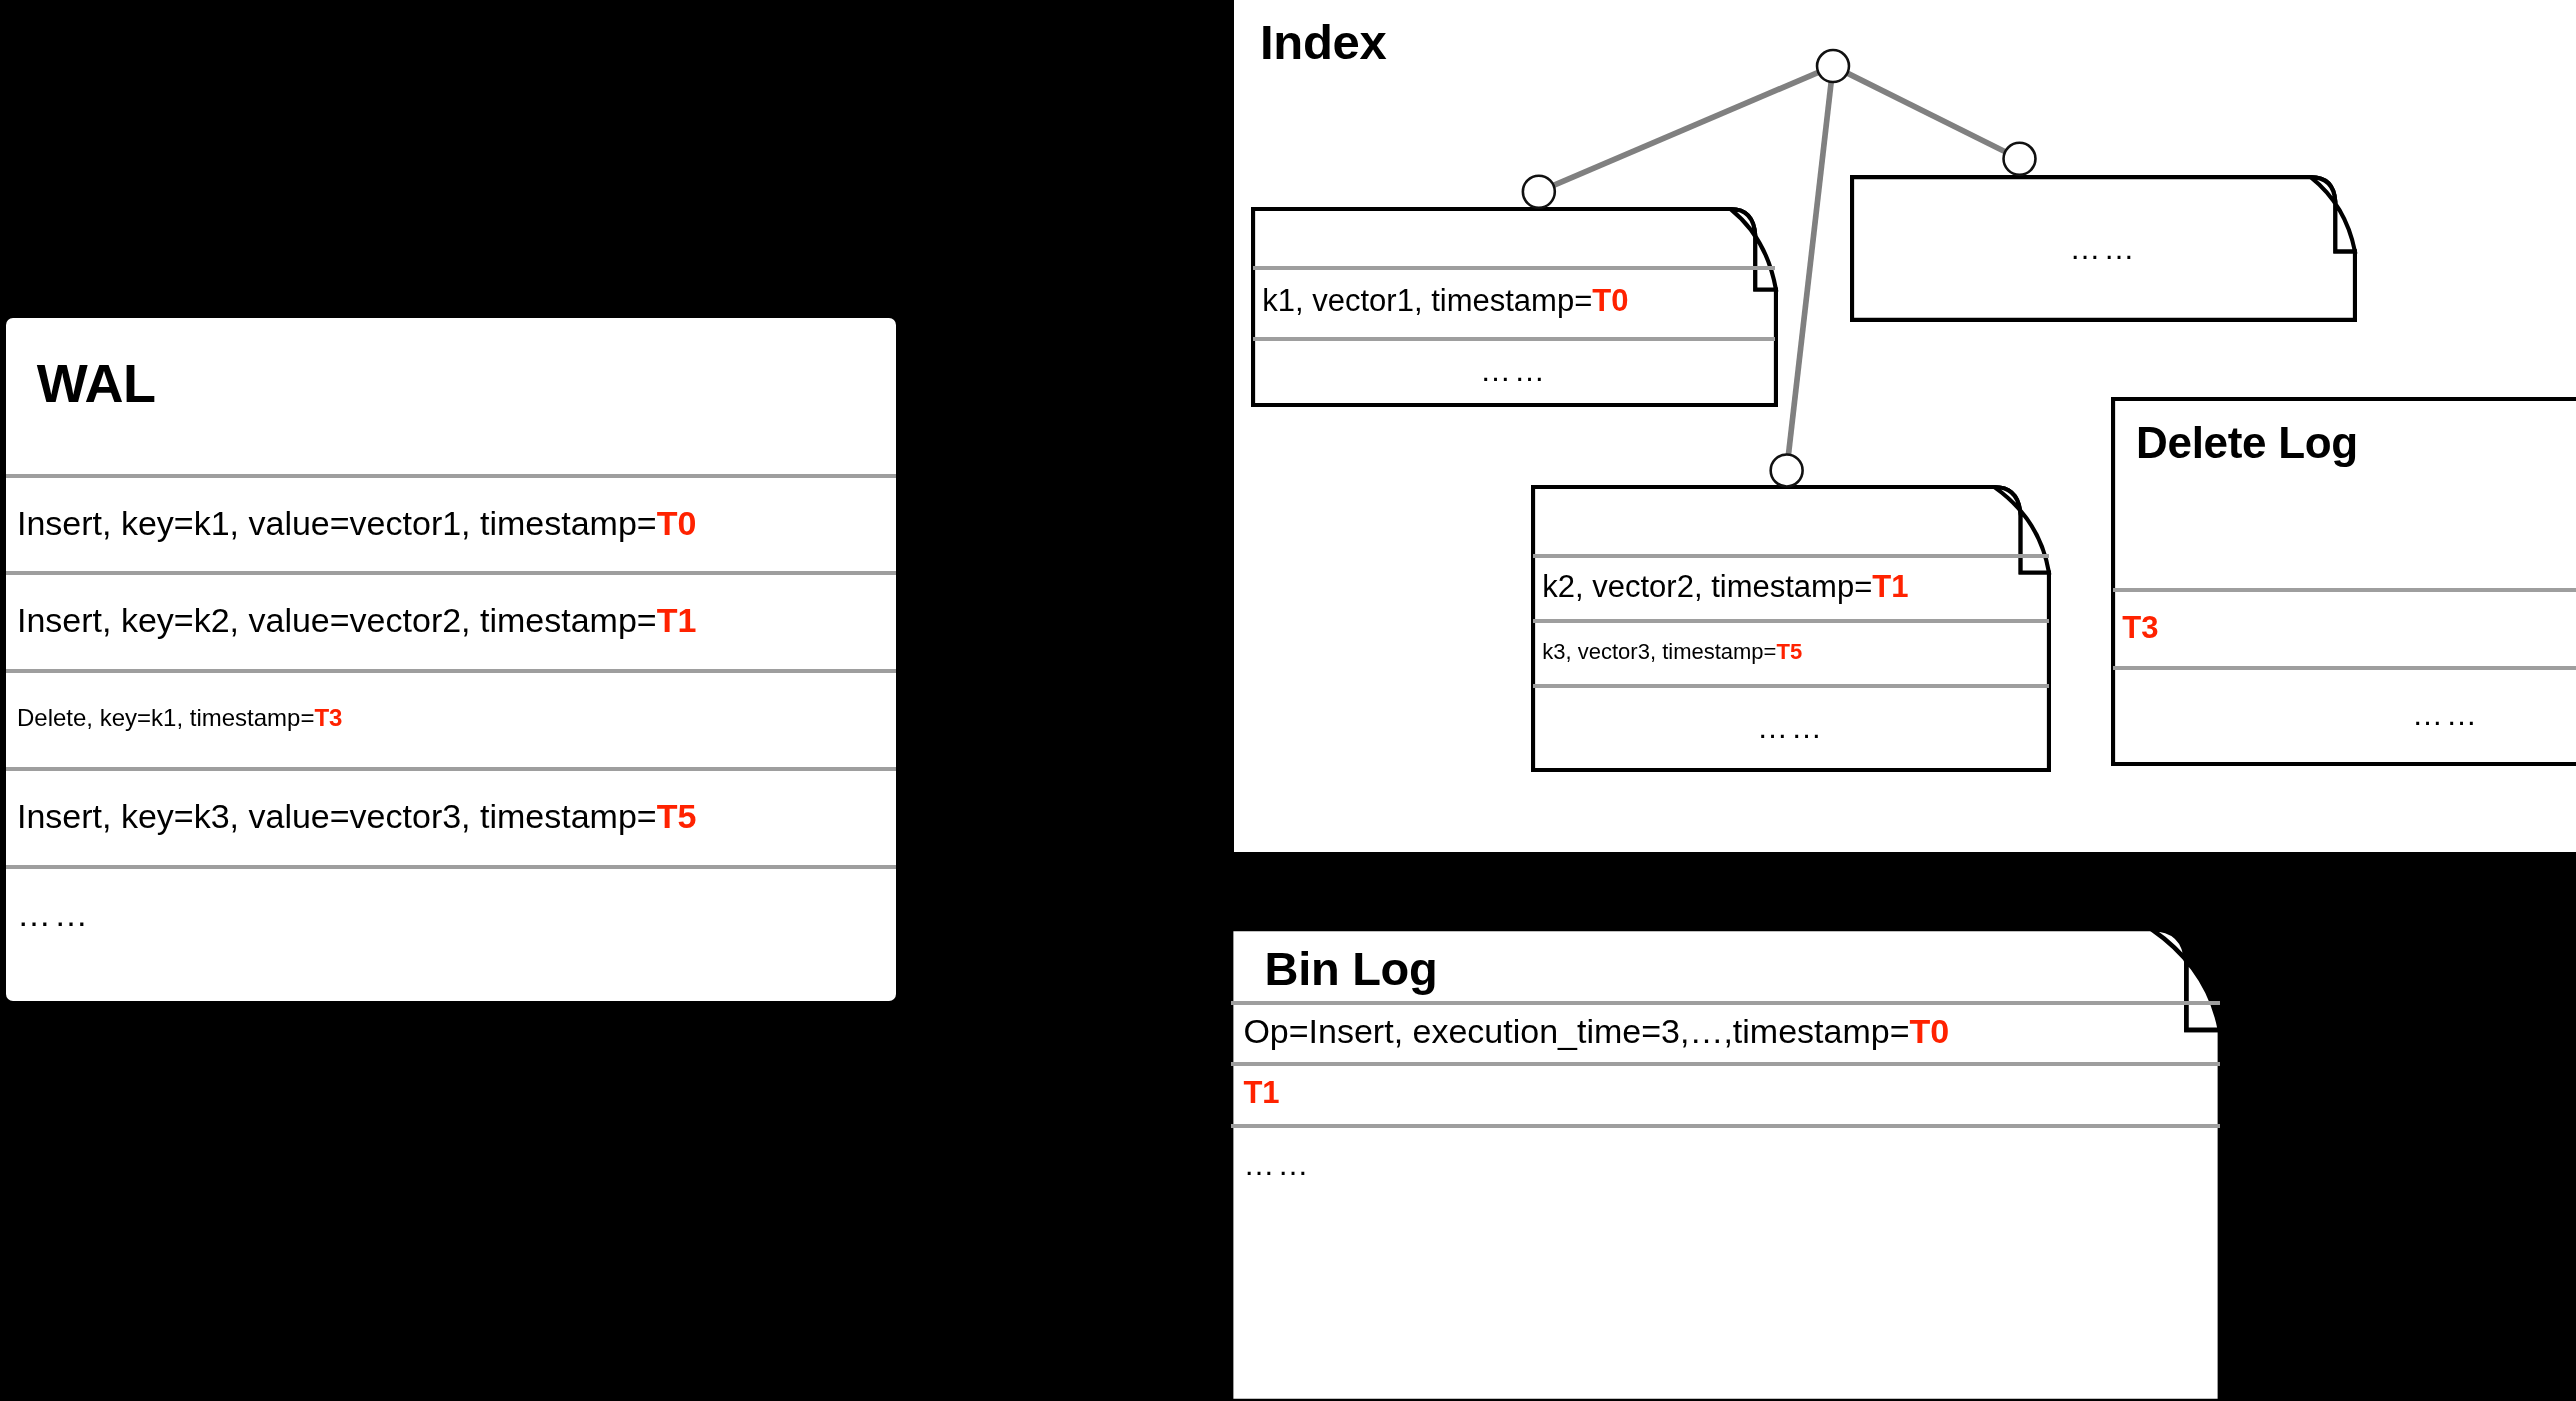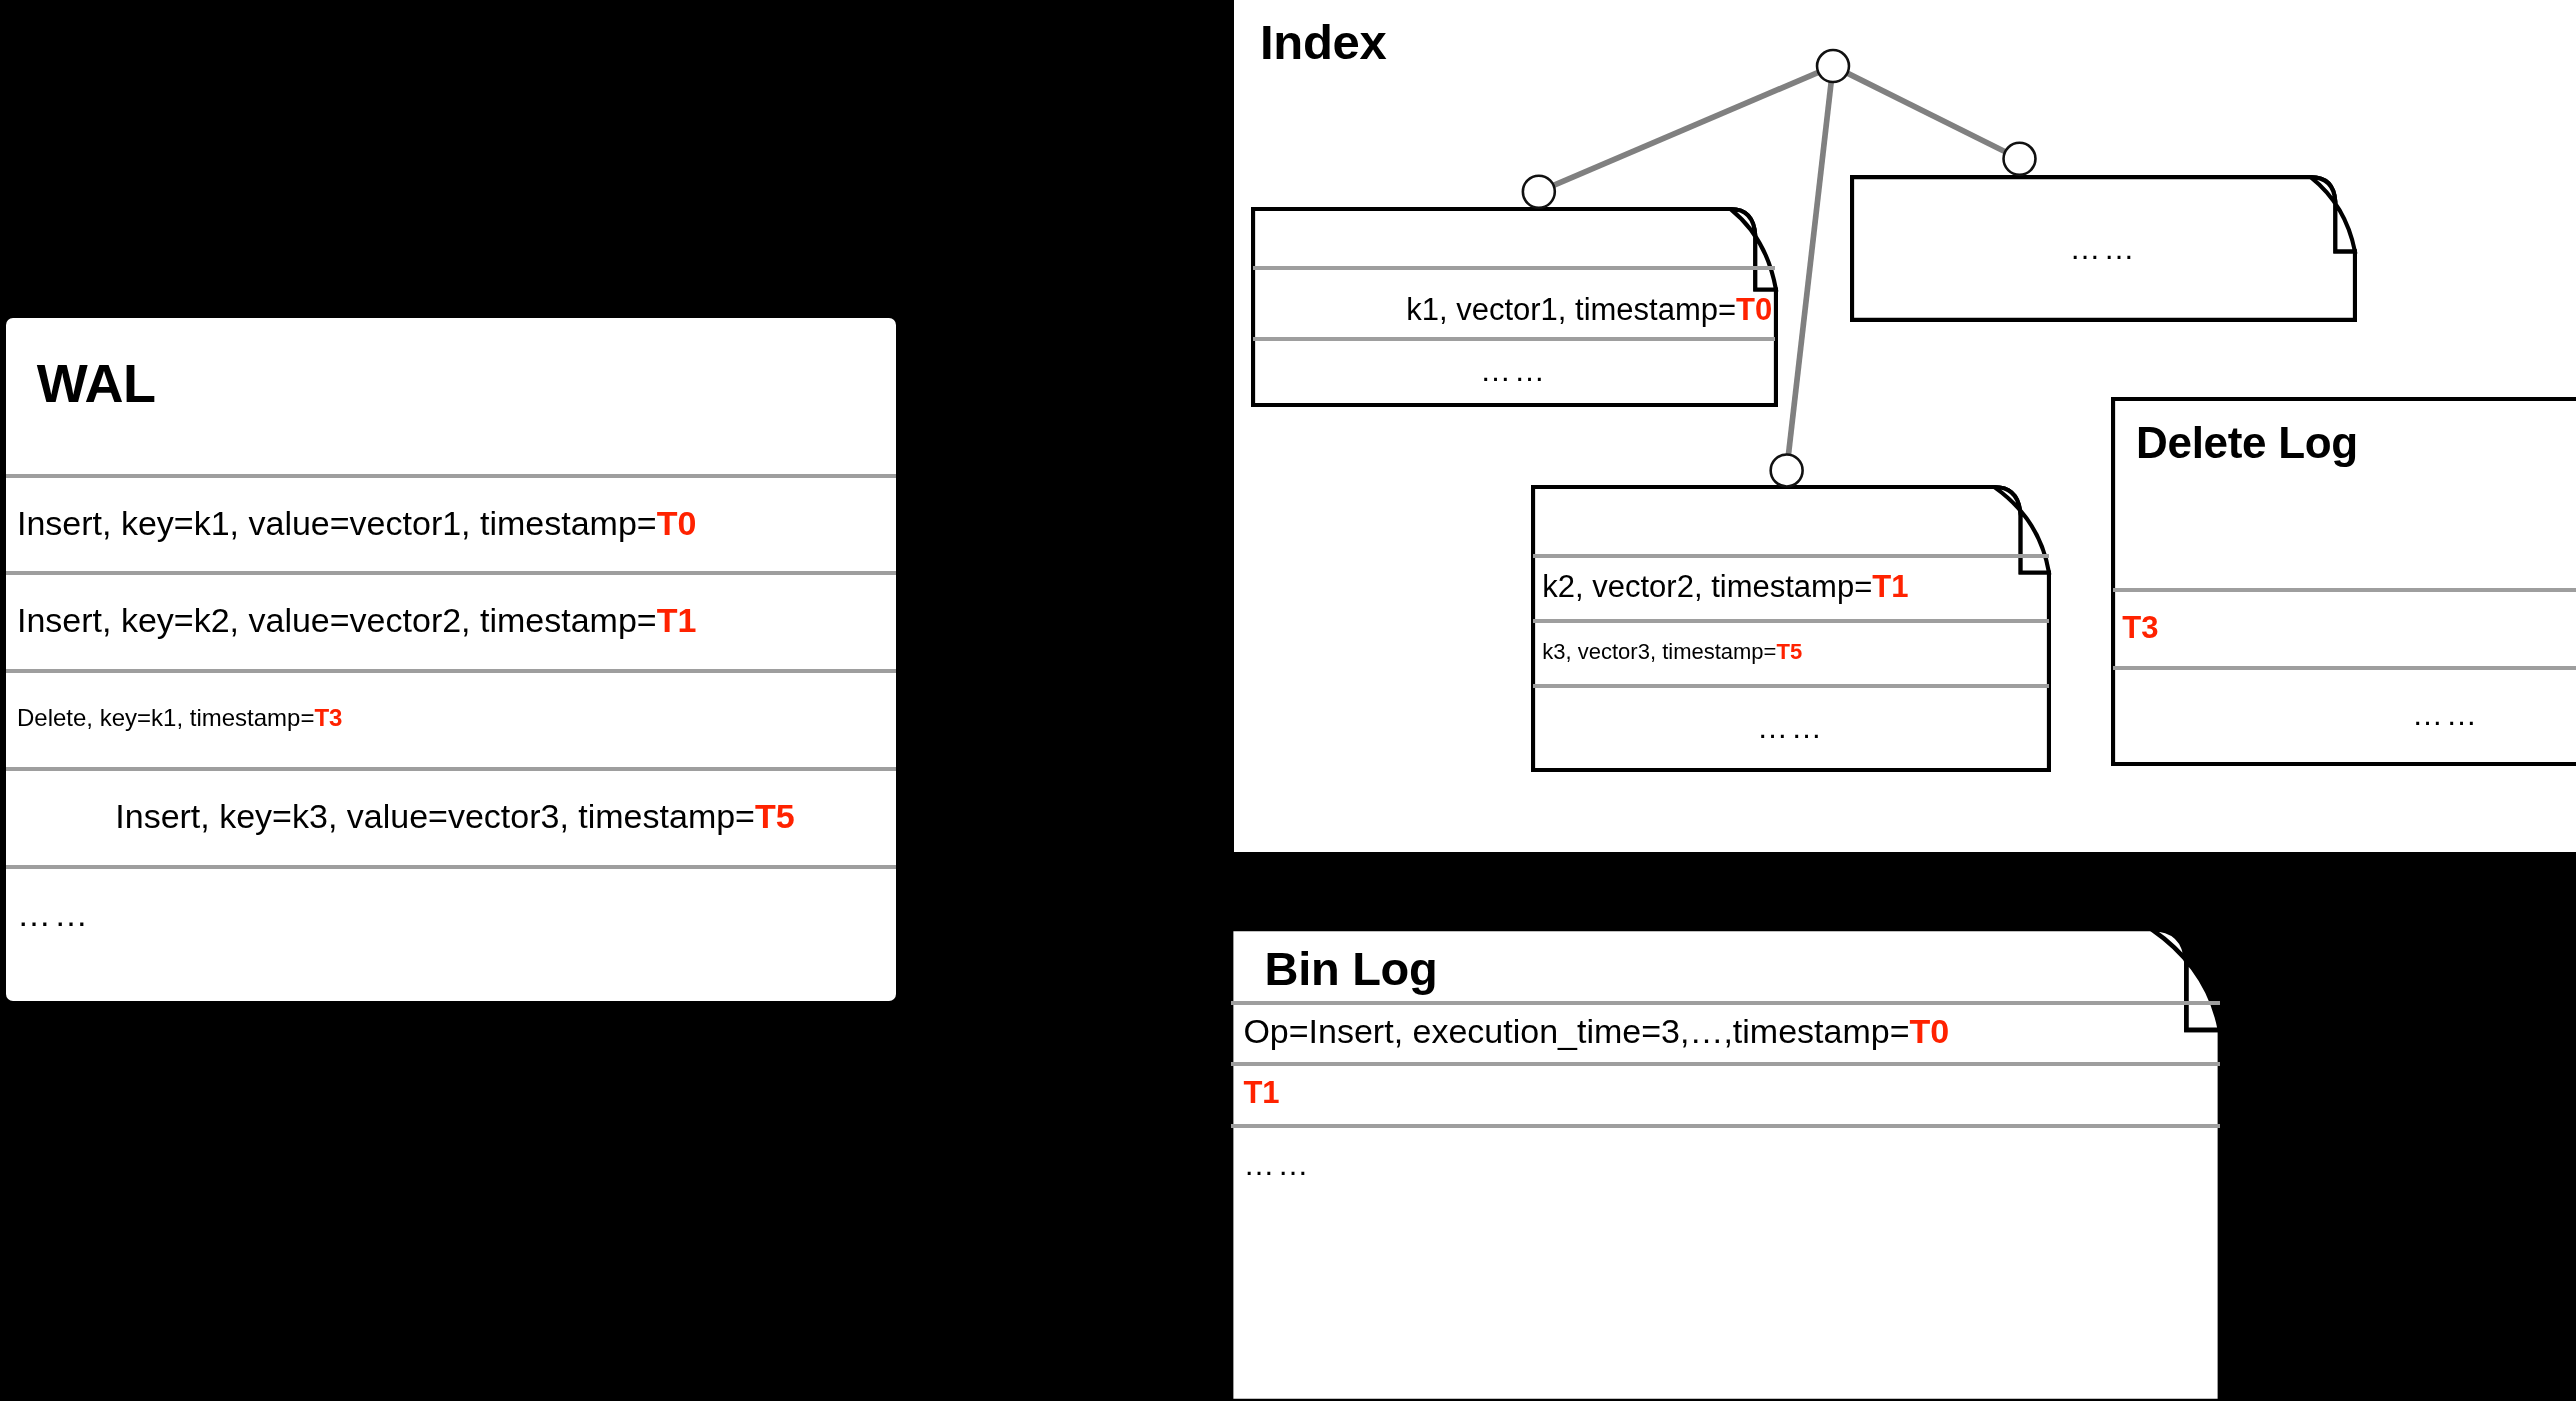--- a/index.html
+++ b/index.html
@@ -98,21 +98,21 @@
         <span class="ts">T0</span>
     </div>
     <div class="row" style="left:11.3px; top:253px; width:876px; height:98px; font-size:34px;">
       <span>Insert, key=k2, value=vector2, timestamp=</span>
         <span class="ts">T1</span>
     </div>
     <div class="row" style="left:11.3px; top:351px; width:876px; height:98px; font-size:24px;">
       <span>Delete, key=k1, timestamp=</span>
         <span class="ts">T3</span>
     </div>
-    <div class="row" style="left:11.3px; top:449px; width:876px; height:98px; font-size:34px;justify-content:center;">
+    <div class="row" style="left:11.3px; top:449px; width:876px; height:98px; font-size:34px;">
       <span>Insert, key=k3, value=vector3, timestamp=</span>
         <span class="ts">T5</span>
     </div>
     <div class="row" style="left:11.3px; top:547px; width:876px; height:98px; font-size:34px;">
       <span class="ell-dots">……</span>
         <span class="ts"></span>
     </div>
   </div>
 
   <div class="panel" style="left:1234px; top:0px; width:1578px; height:852px;">
@@ -120,21 +120,21 @@
   </div>
 
   <div class="doccard" style="left:1251px; top:207px; width:527px; height:200px;">
     <svg viewBox="0 0 1022 388" preserveAspectRatio="none">
       <path d="M4,4 L930,4 Q975,4 978,56 L978,160 L1018,160 Q1018,180 1018,384 L4,384 Z" fill="#ffffff" stroke="#000000" stroke-width="8"></path>
       <path d="M930,4 Q975,4 978,56 L978,160 L1018,160 Q1000,60 930,4 Z" fill="#ffffff" stroke="#000000" stroke-width="8"></path>
     </svg>
     <div class="content">
       <div class="hr" style="left:2.1px; top:59px; width:522px;"></div>
       <div class="hr" style="left:2.1px; top:130px; width:522px;"></div>
-      <div class="row" style="left:11.3px; top:67px; width:510px; height:71px; font-size:31px;justify-content:flex-end;">
+      <div class="row" style="left:11.3px; top:58px; width:510px; height:71px; font-size:31px;">
         <span>k1, vector1, timestamp=</span>
           <span class="ts">T0</span>
       </div>
       <div class="row center" style="left:2.1px; top:130px; width:522px; height:67px; font-size:31px;">
         <span class="ell-dots">……</span>
       </div>
     </div>
   </div>
 
   <div class="doccard" style="left:1850px; top:175px; width:507px; height:147px;">

